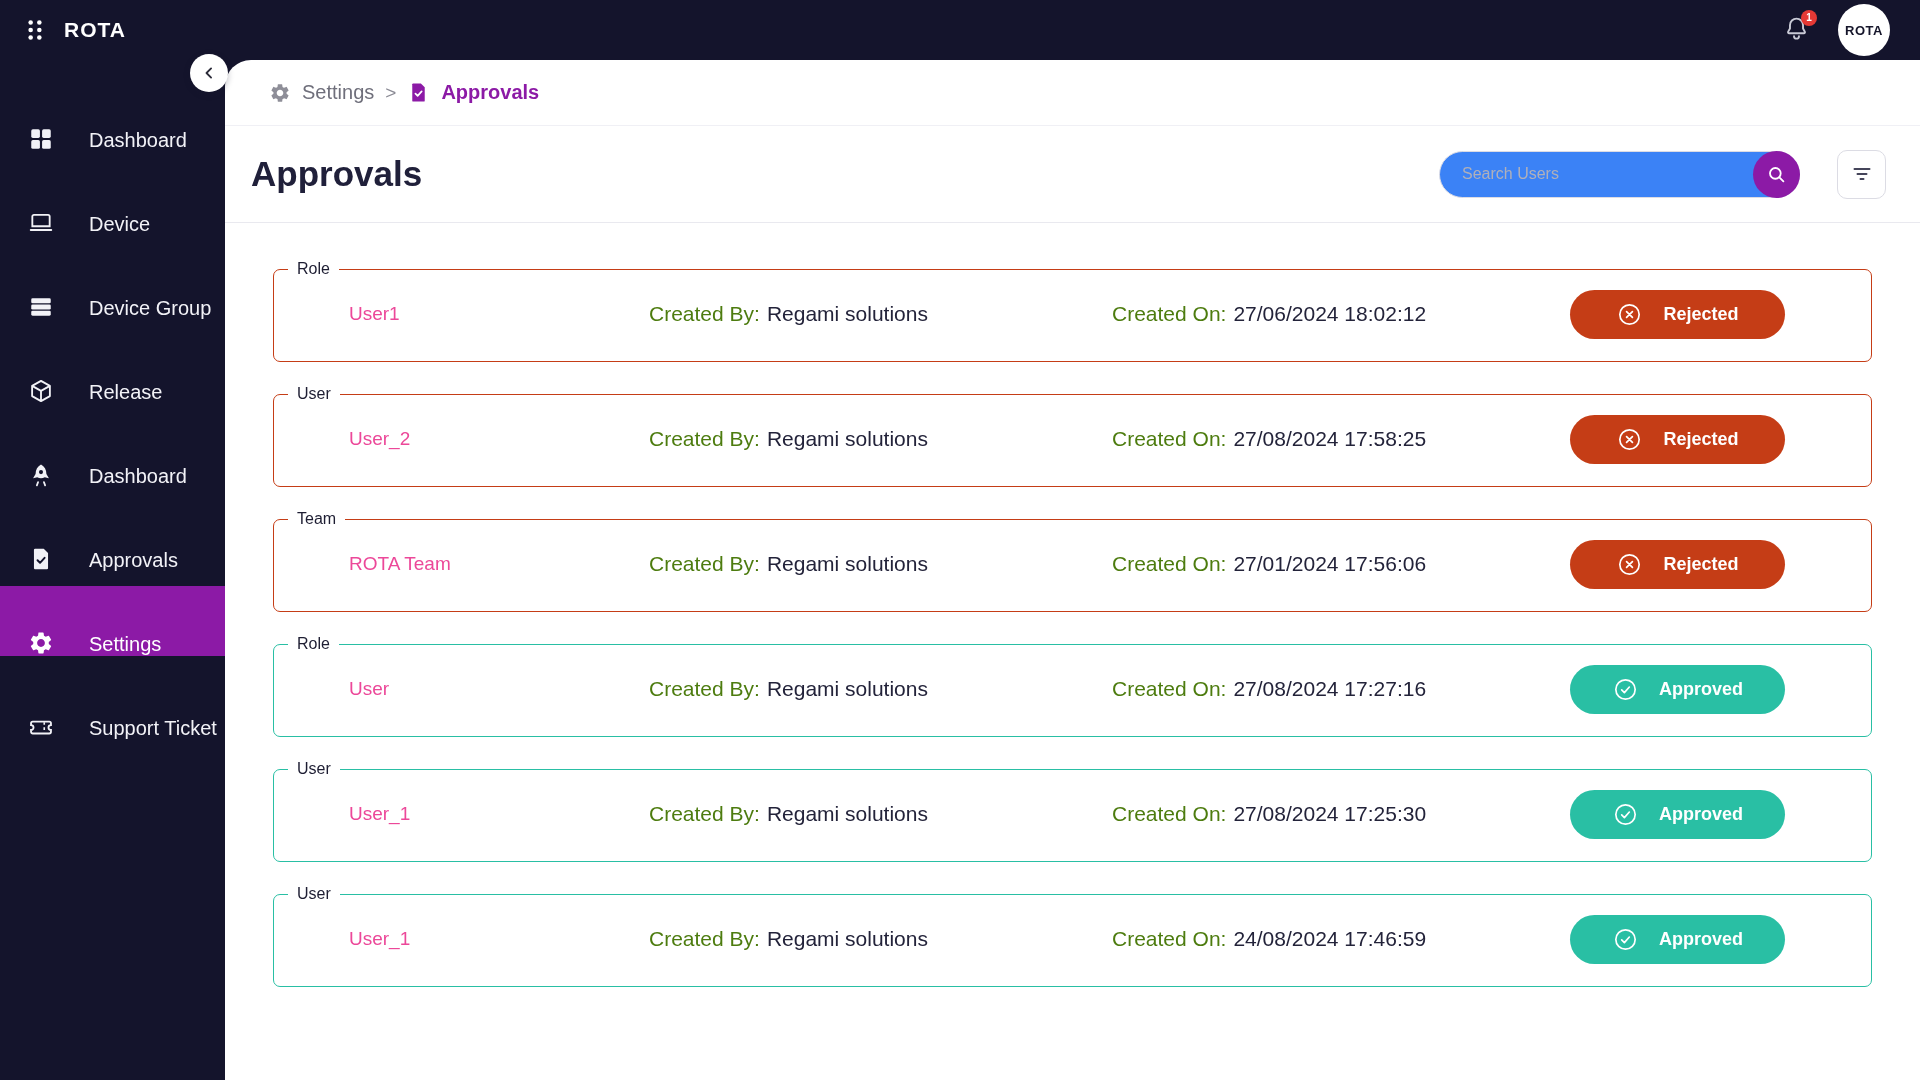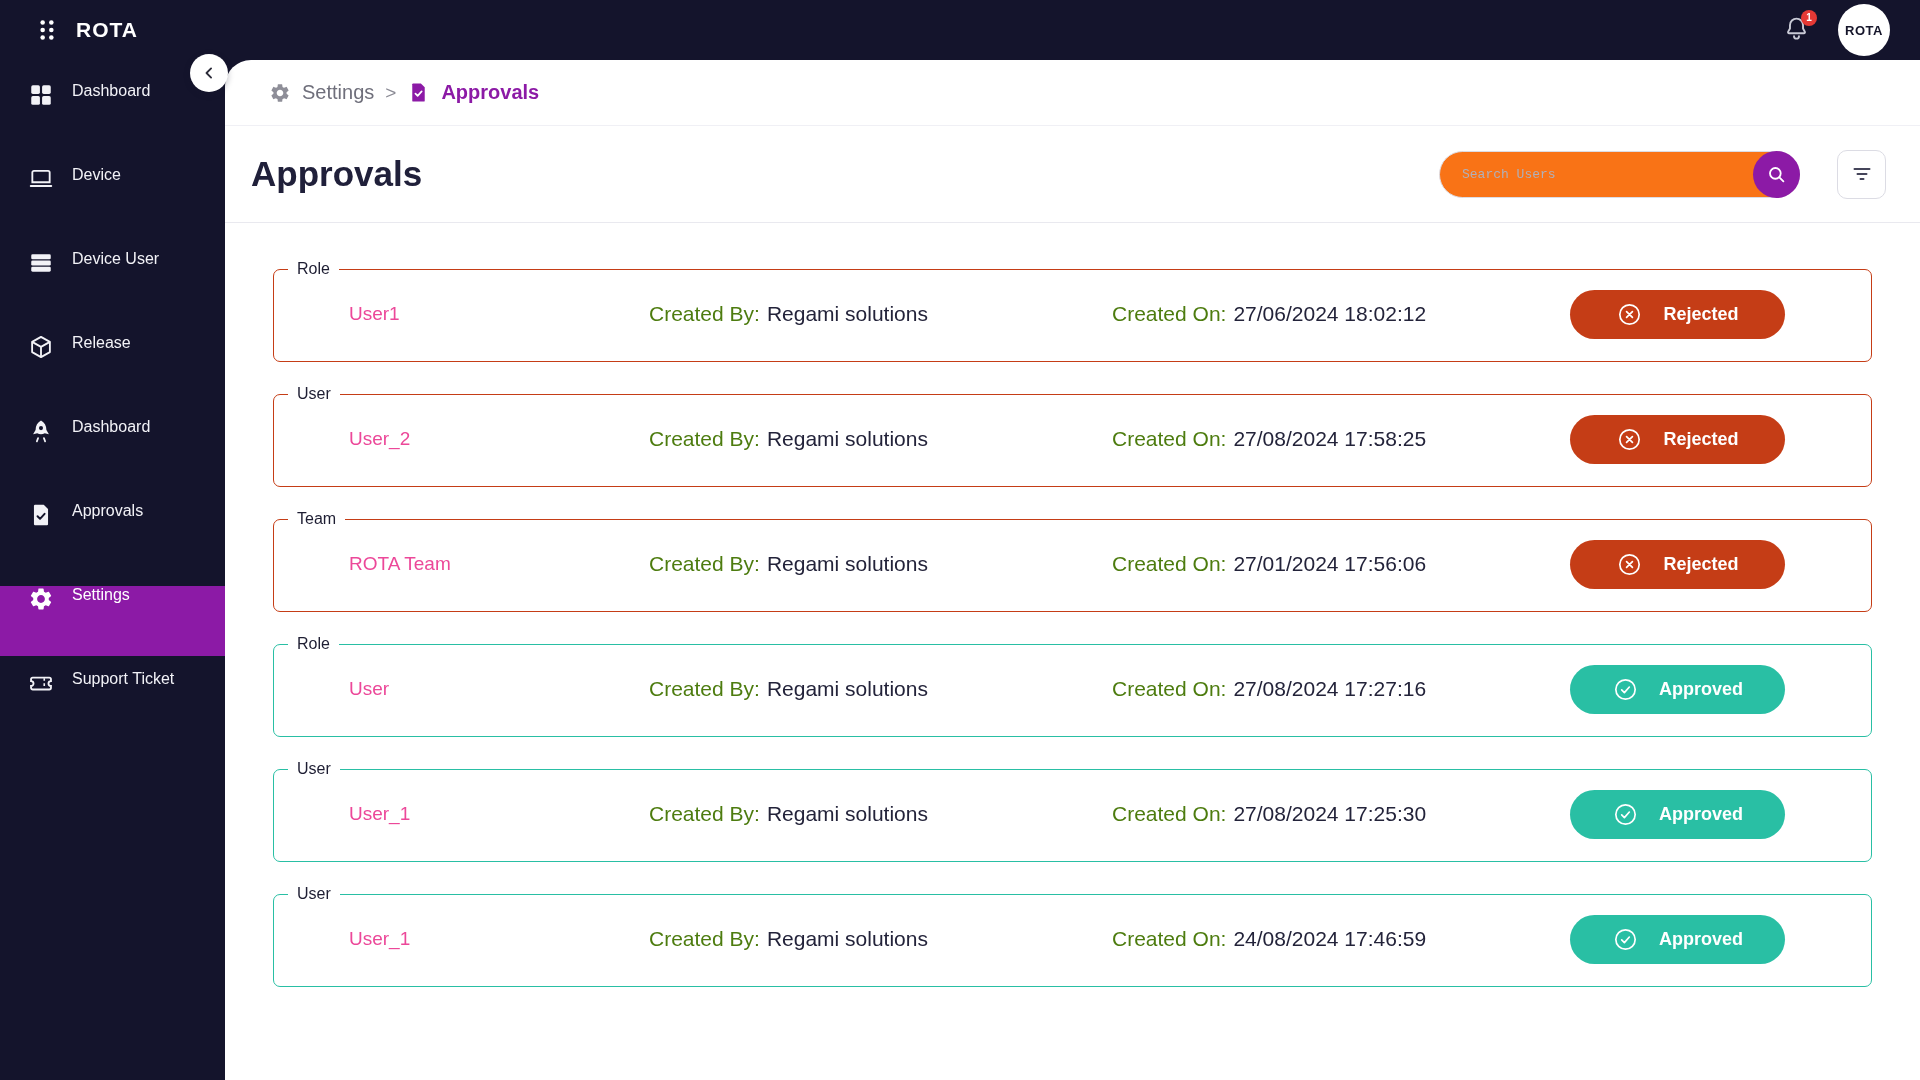--- a/index.html
+++ b/index.html
@@ -4,21 +4,21 @@
 <style>
   * { box-sizing: border-box; margin: 0; padding: 0; }
   html, body { width: 1920px; height: 1080px; overflow: hidden; }
   body {
     font-family: "Liberation Sans", sans-serif;
     background: var(--sidebar-bg, #14142c);
   }
 
   
   .topbar {
-    position: fixed; top: 0; left: 16px; right: 0; height: 60px;
+    position: fixed; top: 0; left: 4px; right: 0; height: 60px;
     background: var(--sidebar-bg, #14142c);
     display: flex; align-items: center; justify-content: space-between;
     padding: 0 30px 0 18px; z-index: 20;
   }
   .brand { display: flex; align-items: center; gap: 16px; }
   .brand-name { color: #ffffff; font-size: 21px; font-weight: 600; letter-spacing: 1px; }
   .top-actions { display: flex; align-items: center; gap: 28px; }
   .bell-wrap { position: relative; cursor: pointer; }
   .badge {
     position: absolute; top: -5px; right: -7px; min-width: 16px; height: 16px;
@@ -33,22 +33,22 @@
     cursor: pointer;
   }
 
   
   .sidebar {
     position: fixed; top: 60px; left: 0; bottom: 0; width: 225px;
     background: var(--sidebar-bg, #14142c); padding-top: 22px; z-index: 10;
   }
   .side-item {
     height: 70px; margin-bottom: 14px;
-    display: flex; align-items: flex-start; gap: 18px; padding-left: 28px;
-    color: #f2f2f7; font-size: 16px; font-weight: 400; cursor: pointer;
+    display: flex; align-items: flex-end; gap: 35px; padding-left: 28px;
+    color: #f2f2f7; font-size: 20px; font-weight: 400; cursor: pointer;
     white-space: nowrap;
   }
   .side-item svg { flex: 0 0 auto; }
   .side-item.active { background: var(--accent-purple, #8c1aa6); color: #ffffff; }
 
   
   .collapse-btn {
     position: fixed; left: 190px; top: 54px; width: 38px; height: 38px;
     border-radius: 50%; background: #ffffff; border: none;
     box-shadow: 0 2px 6px rgba(20,20,44,.28);
@@ -71,22 +71,22 @@
 
   .title-row {
     height: 97px; display: flex; align-items: center; justify-content: space-between;
     padding: 0 34px 0 26px; border-bottom: 1px solid #e9e9ef;
   }
   .page-title { font-size: 35px; font-weight: 700; color: #20203a; }
   .toolbar { display: flex; align-items: center; gap: 37px; }
   .search-pill { position: relative; width: 361px; height: 47px; }
   .search-input {
     width: 100%; height: 100%; border: 1.5px solid #dcdce4; border-radius: 26px;
-    padding: 0 58px 0 22px; font-size: 13px; color: #333; outline: none;
-    font-family: Liberation Mono, monospace; background: #f97316;
+    padding: 0 58px 0 22px; font-size: 16px; color: #333; outline: none;
+    font-family: Liberation Sans, sans-serif; background: #3b82f6;
   }
   .search-input::placeholder { color: #b0b0ba; }
   .search-btn {
     position: absolute; right: 0; top: 0; width: 47px; height: 47px;
     border-radius: 50%; background: var(--accent-purple, #8c1aa6); border: none;
     display: flex; align-items: center; justify-content: center; cursor: pointer;
   }
   .filter-btn {
     width: 49px; height: 49px; border-radius: 10px; border: 1.5px solid #dcdce4;
     background: #fff; display: flex; align-items: center; justify-content: center;
@@ -166,21 +166,21 @@
       <path d="M2.5 18.5h19" stroke="currentColor" stroke-width="1.7" stroke-linecap="round"></path>
     </svg>
     <span>Device</span>
   </div>
   <div class="side-item">
     <svg width="26" height="26" viewBox="0 0 24 24">
       <rect x="3" y="4" width="18" height="4.6" rx="1.2" fill="currentColor"></rect>
       <rect x="3" y="9.7" width="18" height="4.6" rx="1.2" fill="currentColor"></rect>
       <rect x="3" y="15.4" width="18" height="4.6" rx="1.2" fill="currentColor"></rect>
     </svg>
-    <span>Device User</span>
+    <span>Device Group</span>
   </div>
   <div class="side-item">
     <svg width="26" height="26" viewBox="0 0 24 24">
       <path d="M12 2.7l8.2 4.6v9.4L12 21.3l-8.2-4.6V7.3L12 2.7z" fill="none" stroke="currentColor" stroke-width="1.7" stroke-linejoin="round"></path>
       <path d="M3.8 7.3L12 11.9l8.2-4.6M12 11.9v9.4" fill="none" stroke="currentColor" stroke-width="1.7" stroke-linejoin="round"></path>
     </svg>
     <span>Release</span>
   </div>
   <div class="side-item">
     <svg width="26" height="26" viewBox="0 0 24 24">

